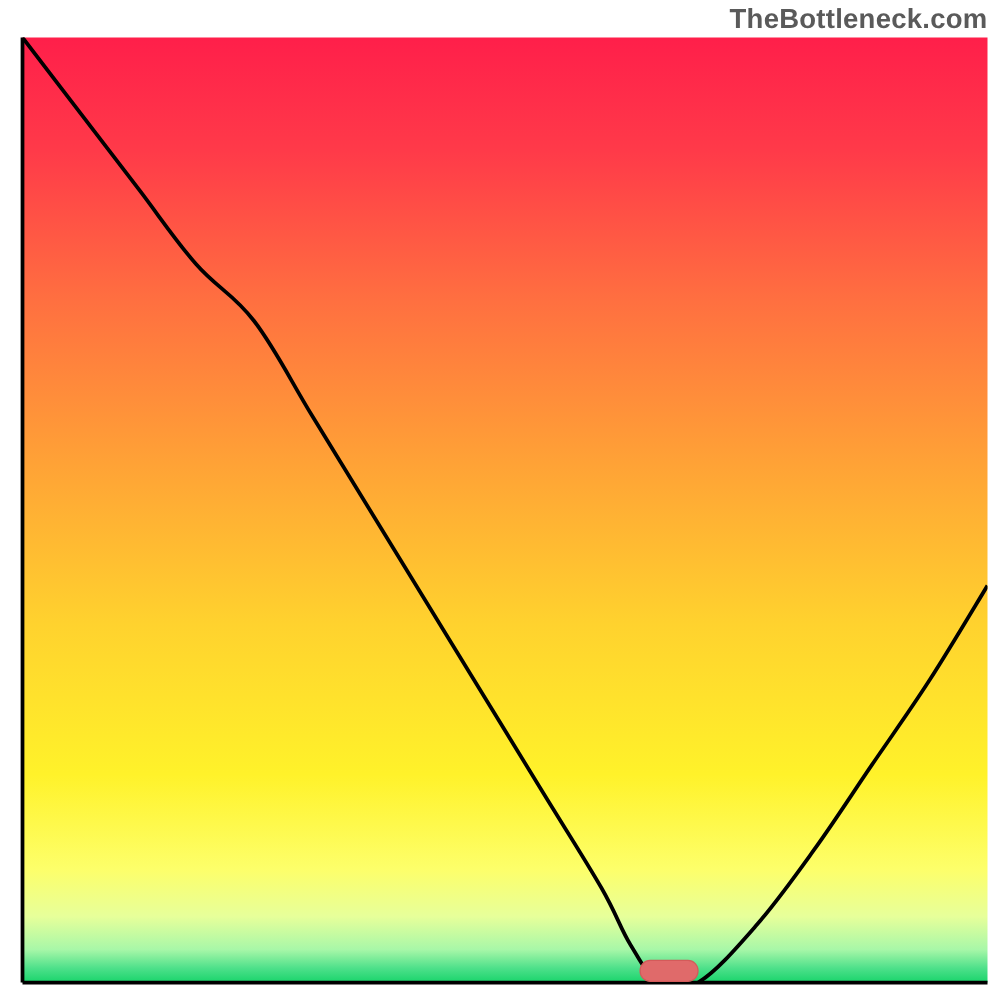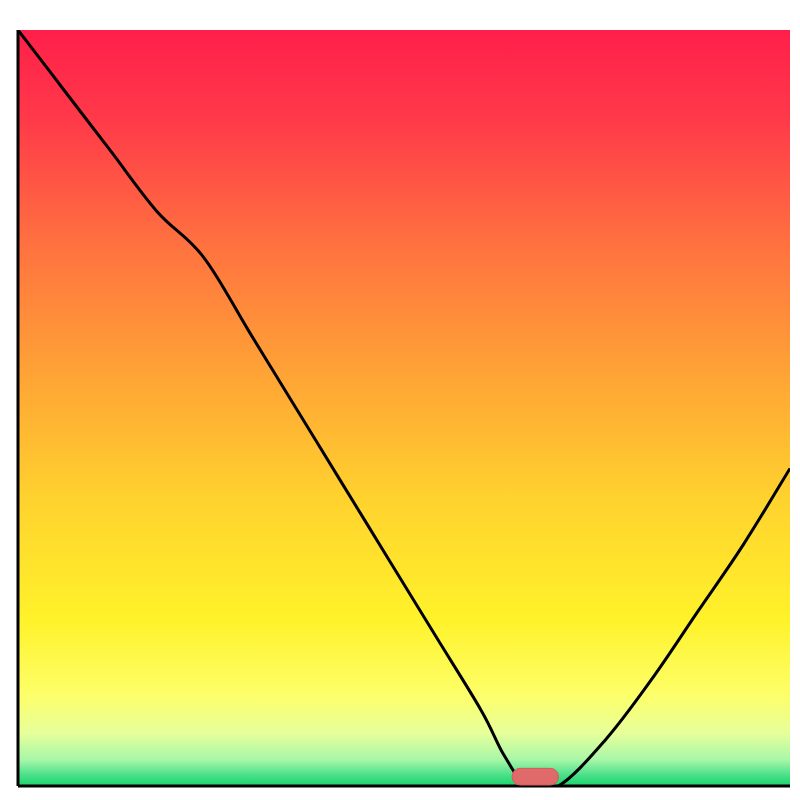--- a/index.html
+++ b/index.html
@@ -64,13 +64,14 @@
     <g id="axes" stroke="#000000" stroke-width="3" fill="none">
       <line id="axis-y" x1="18" y1="30" x2="18" y2="786"></line>
       <line id="axis-x" x1="18" y1="786" x2="790" y2="786"></line>
     </g>
 
     <path id="curve" fill="none" stroke="#000000" stroke-width="3" clip-path="url(#plot-clip)" d="M 18 30 C 26.3376 40.8864, 47.64479999999999 68.70720000000001, 64.32 90.48000000000002 C 80.9952 112.25280000000002, 93.9648 129.18720000000005, 110.64 150.96000000000004 C 127.3152 172.73280000000003, 140.28480000000002 192.38879999999995, 156.96 211.43999999999994 C 173.6352 230.49119999999994, 186.6048 235.02720000000005, 203.28 256.80000000000007 C 219.9552 278.5728000000001, 232.9248 305.184, 249.6 332.40000000000003 C 266.2752 359.61600000000004, 279.2448 380.784, 295.92 408 C 312.59520000000003 435.216, 325.5648 456.38399999999996, 342.24 483.59999999999997 C 358.9152 510.816, 371.8848 531.984, 388.56 559.2 C 405.2352 586.416, 418.20480000000003 607.584, 434.88000000000005 634.8 C 451.55520000000007 662.016, 468.6936 688.6272, 481.2 710.4 C 493.7064 732.1727999999999, 496.0224 742.152, 504.36 755.76 C 512.6976 769.3679999999999, 517.7927999999999 780.5568, 527.52 786 C 537.2472 791.4432, 544.504 794.1648, 558.4 786 C 572.2959999999999 777.8352, 588.0448 759.6912, 604.72 740.64 C 621.3952 721.5888, 634.3648 703.2936, 651.04 680.16 C 667.7152 657.0264, 680.6848 636.6144, 697.36 612.12 C 714.0352 587.6256, 727.0047999999999 569.9351999999999, 743.68 544.0799999999999 C 760.3552 518.2248, 781.6623999999999 482.088, 790 468.48"></path>
 
     <rect id="marker" rx="8" ry="8" x="512.0799999999999" y="768.368" width="46.32000000000005" height="16.632" fill="#e06a6a" stroke="#d45a5a" stroke-width="1"></rect>
   </svg>
 
+  <div class="watermark">TheBottleneck.com</div>
 </div>
 
 </body></html>

